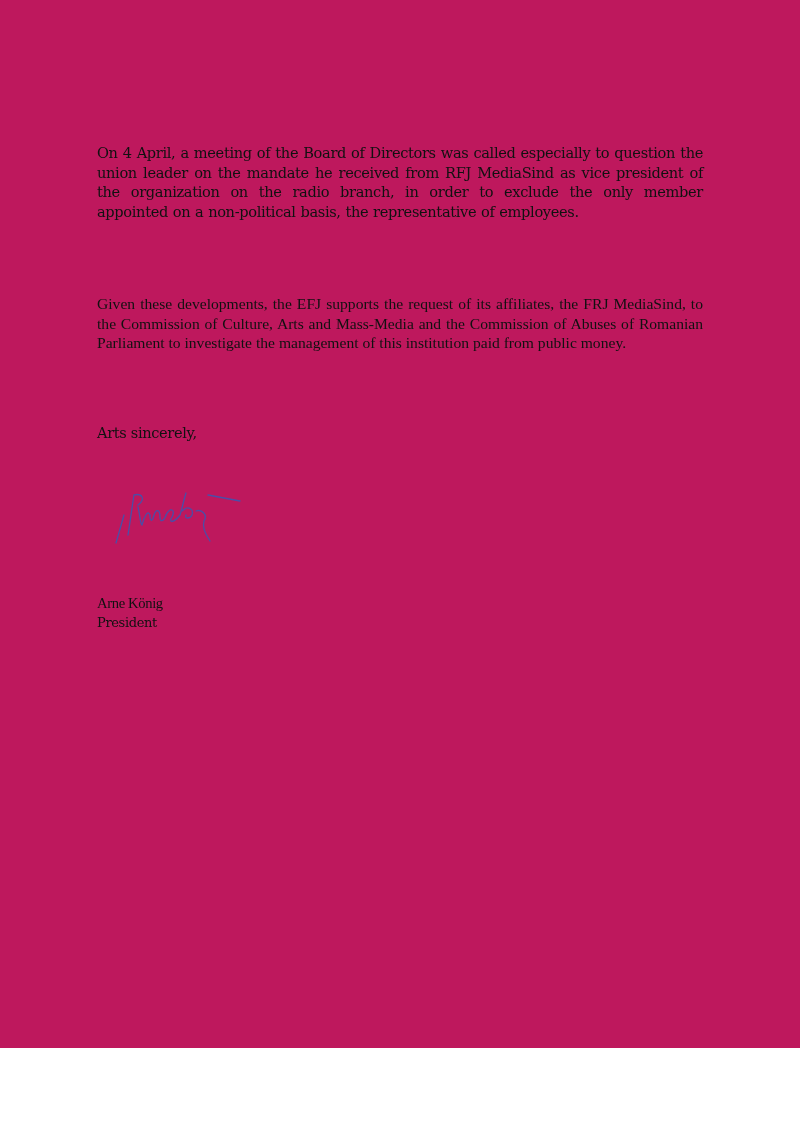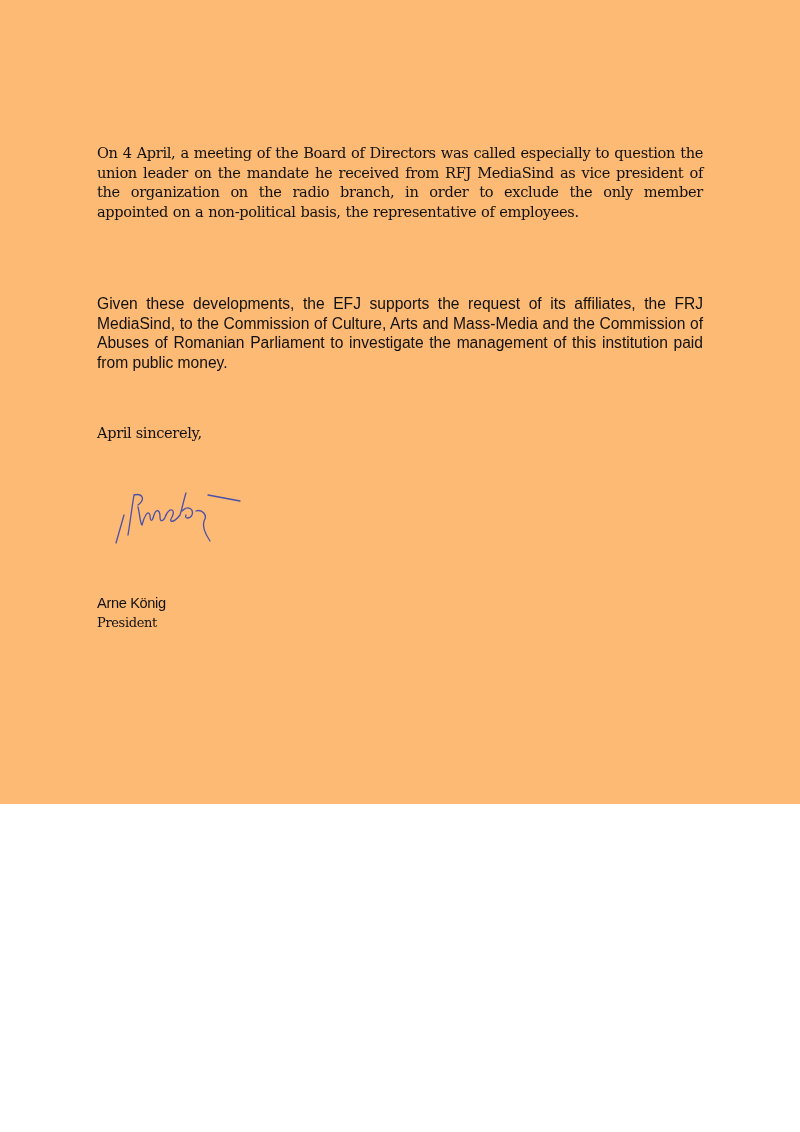--- a/index.html
+++ b/index.html
@@ -1,34 +1,34 @@
 <!DOCTYPE html>
 <html><head>
   <meta charset="utf-8">
   <style>
     html, body { margin: 0; padding: 0; background: #ffffff; }
     body { width: 800px; height: 1132px; position: relative; overflow: hidden; color: #111; }
-    .page { position: absolute; left: 0; top: 0; width: 800px; height: 804px; background: #fdba74; }
+    .page { position: absolute; left: 0; top: 0; width: 800px; height: 1048px; background: #be185d; }
     .para { position: absolute; left: 97px; width: 606px; margin: 0; text-align: justify; }
     .p1 { top: 143px; font-family: "DejaVu Serif", serif; font-size: 14.6px; line-height: 19.5px; letter-spacing: -0.35px; word-spacing: 0.5px; }
     .p2 { top: 239px; font-family: "Liberation Serif", serif; font-size: 15.6px; line-height: 19.5px; }
-    .p3 { top: 294px; font-family: Liberation Sans, sans-serif; font-size: 15.6px; line-height: 19.5px; }
+    .p3 { top: 294px; font-family: Liberation Serif, serif; font-size: 15.6px; line-height: 19.5px; }
     .closing { position: absolute; left: 97px; top: 424px; font-family: "DejaVu Serif", serif; font-size: 14.6px; letter-spacing: -0.35px; margin: 0; }
     .signature { position: absolute; left: 112px; top: 485px; width: 150px; height: 70px; }
-    .name { position: absolute; left: 97px; top: 594px; font-family: Liberation Sans, sans-serif; font-size: 14.6px; letter-spacing: -0.35px; margin: 0; line-height: 19px; }
+    .name { position: absolute; left: 97px; top: 594px; font-family: Liberation Serif, serif; font-size: 14.6px; letter-spacing: -0.35px; margin: 0; line-height: 19px; }
     .title { position: absolute; left: 97px; top: 613px; font-family: "DejaVu Serif", serif; font-size: 13px; letter-spacing: -0.35px; margin: 0; line-height: 19px; }
   </style>
 </head>
 <body>
 
 <div class="page">
   <p class="para p1">On 4 April, a meeting of the Board of Directors was called especially to question the union leader on the mandate he received from RFJ MediaSind as vice president of the organization on the radio branch, in order to exclude the only member appointed on a non-political basis, the representative of employees.</p>
   <p class="para p3">Given these developments, the EFJ supports the request of its affiliates, the FRJ MediaSind, to the Commission of Culture, Arts and Mass-Media and the Commission of Abuses of Romanian Parliament to investigate the management of this institution paid from public money.</p>
 
-  <p class="closing">April sincerely,</p>
+  <p class="closing">Arts sincerely,</p>
 
   <div class="signature">
     <svg width="150" height="70" viewBox="0 0 150 70" fill="none" stroke="#4a4fa8" stroke-width="1.3" stroke-linecap="round" stroke-linejoin="round">
       <path d="M4 58 L12 30"></path>
       <path d="M16 50 C18 38, 20 22, 22 10 C30 8, 34 14, 26 20"></path>
       <path d="M26 22 C28 30, 28 38, 30 40 C32 32, 36 24, 38 30 C38 36, 40 38, 42 30 C44 24, 48 24, 48 32 C48 38, 52 36, 54 30"></path>
       <path d="M54 30 C58 22, 64 24, 60 32 C56 38, 62 38, 68 30 C70 24, 72 14, 74 8"></path>
       <path d="M70 26 C76 20, 82 24, 80 30 C78 34, 72 34, 74 30"></path>
       <path d="M84 26 C90 24, 96 30, 92 36 C90 42, 94 50, 98 56"></path>
       <path d="M96 10 L128 16"></path>

